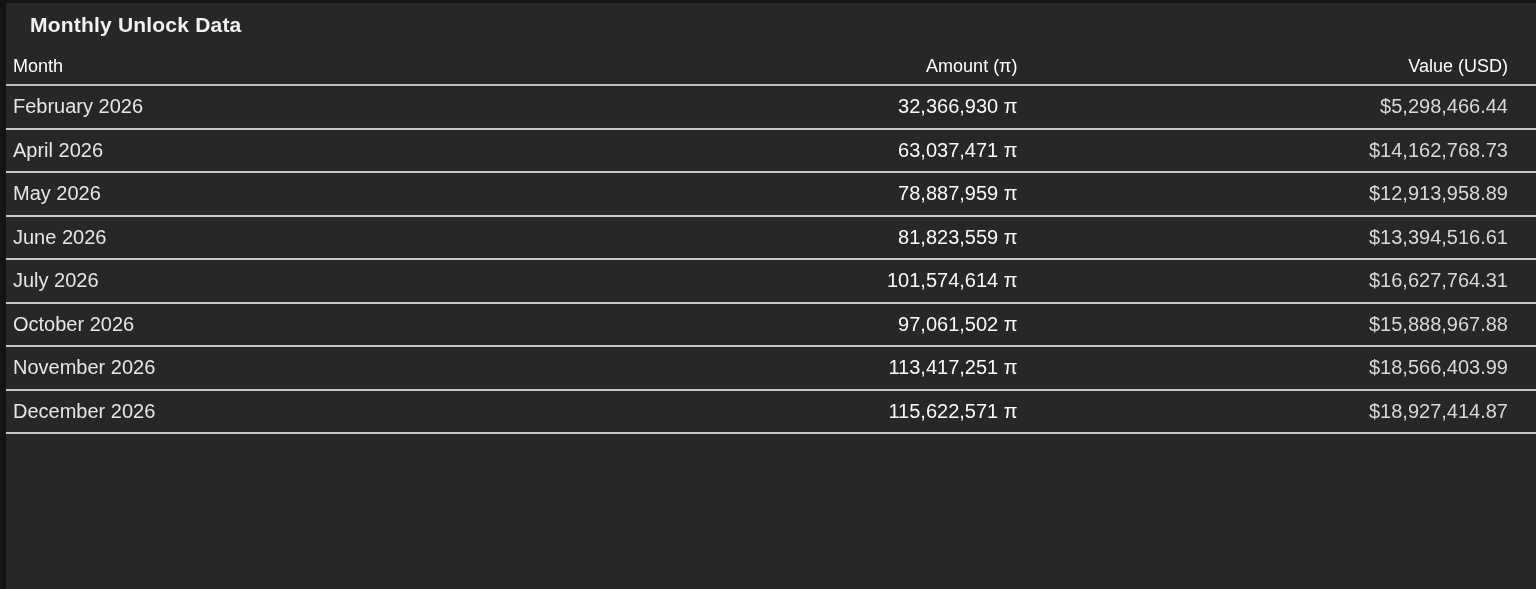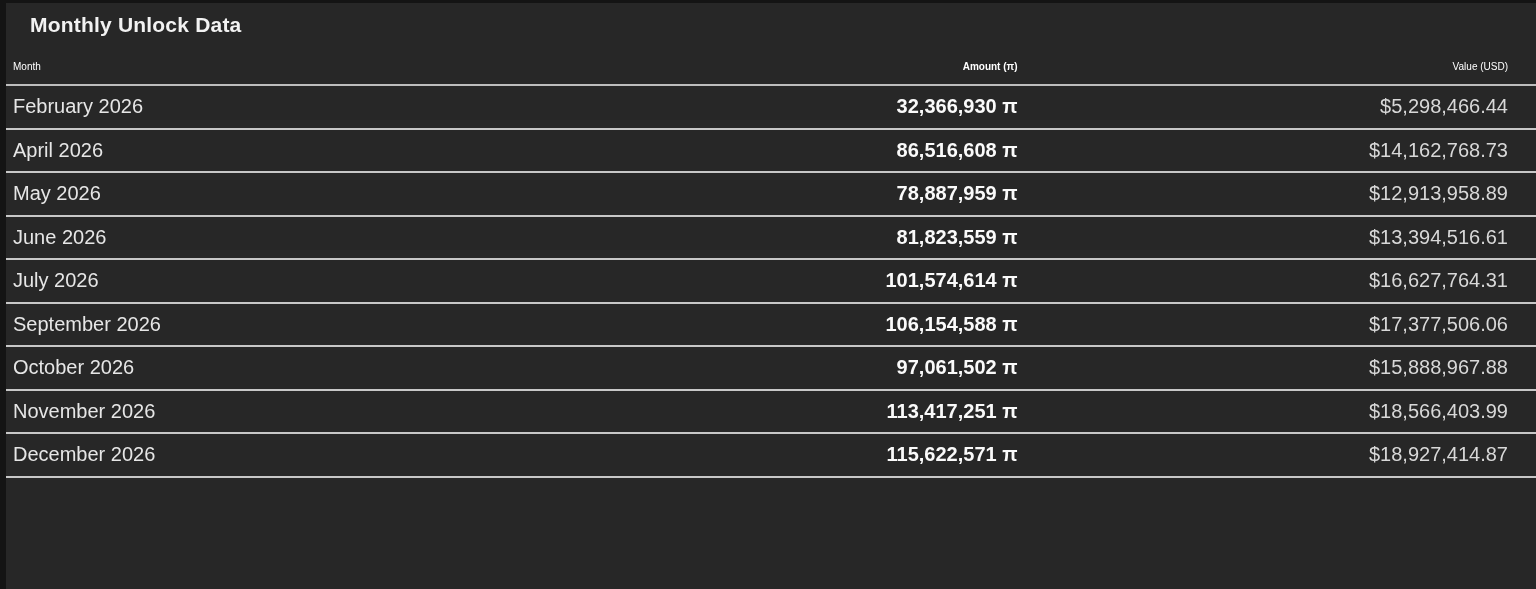--- a/index.html
+++ b/index.html
@@ -37,36 +37,36 @@
   table.unlock-table{
     width:100%;
     border-collapse:collapse;
     table-layout:fixed;
   }
   col.c-month{width:33%;}
   col.c-amount{width:33.9%;}
   col.c-value{width:33.1%;}
   th{
     height:37px;
-    font-size:10px;
+    font-size:18px;
     font-weight:700;
     color:var(--header-text);
     border-bottom:2px solid var(--header-separator);
     vertical-align:middle;
     white-space:nowrap;
   }
   td{
     height:43.5px;
     font-size:20px;
     border-bottom:2px solid var(--separator);
     vertical-align:middle;
     white-space:nowrap;
   }
   .col-month{text-align:left; padding-left:7px; color:var(--month-text); font-weight:400;}
-  .col-amount{text-align:right; padding-right:12px; color:var(--amount-text); font-weight:700;}
+  .col-amount{text-align:right; padding-right:12px; color:var(--amount-text); font-weight:400;}
   .col-value{text-align:right; padding-right:28px; color:var(--value-text); font-weight:400;}
   th.col-month{color:var(--header-text);}
   th.col-amount{color:var(--header-text);}
   th.col-value{color:var(--header-text);}
 </style>
 </head>
 <body>
 
 <div class="card">
   <div class="card-title">Monthly Unlock Data</div>
@@ -85,42 +85,37 @@
       </tr>
     </thead>
     <tbody>
       <tr>
         <td class="col-month">February 2026</td>
         <td class="col-amount">32,366,930 π</td>
         <td class="col-value">$5,298,466.44</td>
       </tr>
       <tr>
         <td class="col-month">April 2026</td>
-        <td class="col-amount">86,516,608 π</td>
+        <td class="col-amount">63,037,471 π</td>
         <td class="col-value">$14,162,768.73</td>
       </tr>
       <tr>
         <td class="col-month">May 2026</td>
         <td class="col-amount">78,887,959 π</td>
         <td class="col-value">$12,913,958.89</td>
       </tr>
       <tr>
         <td class="col-month">June 2026</td>
         <td class="col-amount">81,823,559 π</td>
         <td class="col-value">$13,394,516.61</td>
       </tr>
       <tr>
         <td class="col-month">July 2026</td>
         <td class="col-amount">101,574,614 π</td>
         <td class="col-value">$16,627,764.31</td>
-      </tr>
-      <tr>
-        <td class="col-month">September 2026</td>
-        <td class="col-amount">106,154,588 π</td>
-        <td class="col-value">$17,377,506.06</td>
       </tr>
       <tr>
         <td class="col-month">October 2026</td>
         <td class="col-amount">97,061,502 π</td>
         <td class="col-value">$15,888,967.88</td>
       </tr>
       <tr>
         <td class="col-month">November 2026</td>
         <td class="col-amount">113,417,251 π</td>
         <td class="col-value">$18,566,403.99</td>

